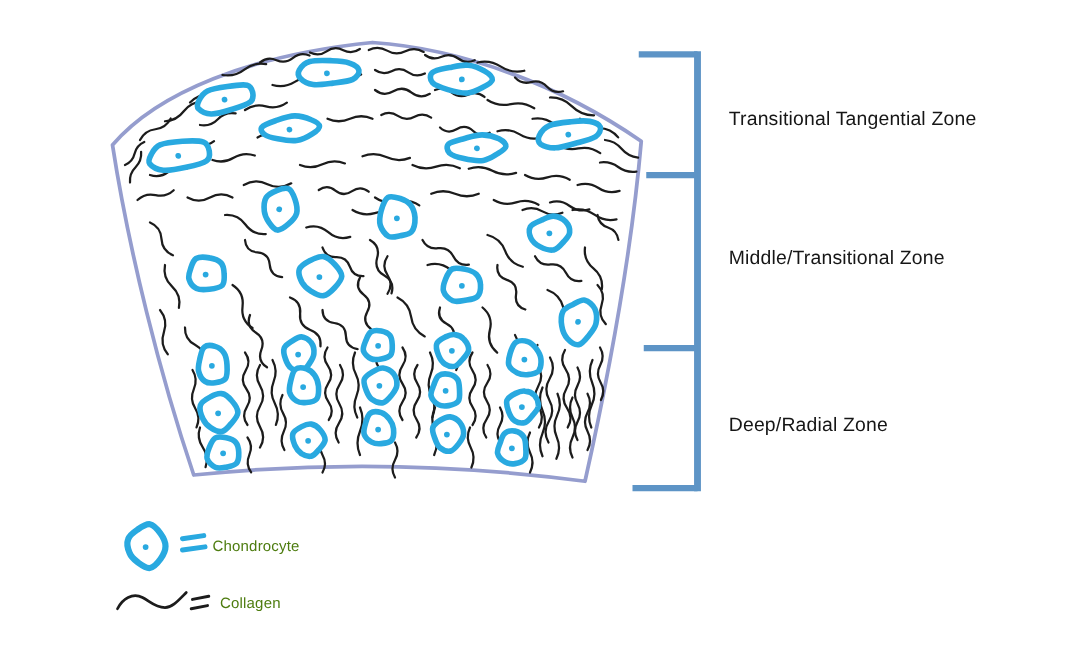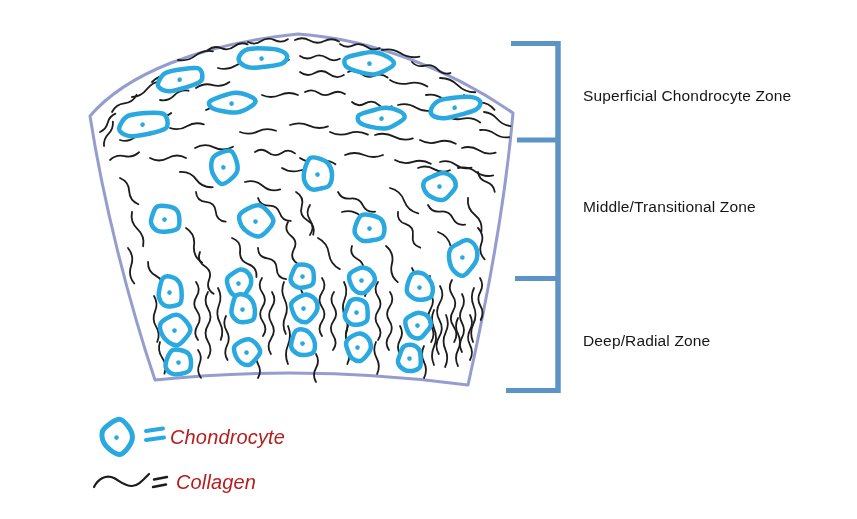--- a/index.html
+++ b/index.html
@@ -8,21 +8,21 @@
     font-family:"Liberation Sans", sans-serif;
   }
   .stage{position:relative;width:857px;height:519px;background:#ffffff;}
   .diagram-svg{position:absolute;left:0;top:0;}
   .zone-label{
     position:absolute;left:583px;transform:translateY(-50%);
     font-size:15.5px;color:#161616;white-space:nowrap;letter-spacing:.15px;
   }
   .legend-label{
     position:absolute;transform:translateY(-50%);
-    font-size:20px;color:#b91c1c;white-space:nowrap;letter-spacing:.15px;font-style:italic;
+    font-size:12px;color:#4d7c0f;white-space:nowrap;letter-spacing:.15px;
   }
 </style>
 </head>
 <body>
 
 <div class="stage">
 
   <svg id="diagram-svg" class="diagram-svg" width="857" height="519" viewBox="0 0 857 519">
 
     <path id="tissue-outline" fill="none" stroke-width="3" stroke-linejoin="round" d="M 90 116 C 126 74 200 44 298 34 C 370 39 448 68 513 113 C 505 205 487 300 468 385 Q 310 364 155 380 C 128 300 103 200 90 116 Z" stroke="#959dce"></path>
@@ -278,19 +278,19 @@
           <circle cx="-0.5" cy="0.6" r="2.3" fill="#29a9e0"></circle>
         </g>
         <line x1="146" y1="431" x2="163" y2="428.5" stroke="#29a9e0" stroke-width="4" stroke-linecap="round"></line>
         <line x1="146" y1="440" x2="164" y2="437.5" stroke="#29a9e0" stroke-width="4" stroke-linecap="round"></line>
         <path d="M 94 487 C 98 479 106 474 114 478 C 120 481 124 486 132 486 C 138 486 143 480 149 474" fill="none" stroke="#1c1c1c" stroke-width="2.2" stroke-linecap="round"></path>
         <line x1="154" y1="479.5" x2="167" y2="477" stroke="#1c1c1c" stroke-width="2.4" stroke-linecap="round"></line>
         <line x1="153" y1="487" x2="166" y2="484.5" stroke="#1c1c1c" stroke-width="2.4" stroke-linecap="round"></line>
       </g>
   </svg>
 
-  <div class="zone-label" style="top:96px">Superficial Chondrocyte Zone</div>
+  <div class="zone-label" style="top:96px">Transitional Tangential Zone</div>
   <div class="zone-label" style="top:207px">Middle/Transitional Zone</div>
   <div class="zone-label" style="top:341px">Deep/Radial Zone</div>
 
   <div class="legend-label" style="left:170px;top:437px">Chondrocyte</div>
   <div class="legend-label" style="left:176px;top:482px">Collagen</div>
 </div>
 
 </body></html>

